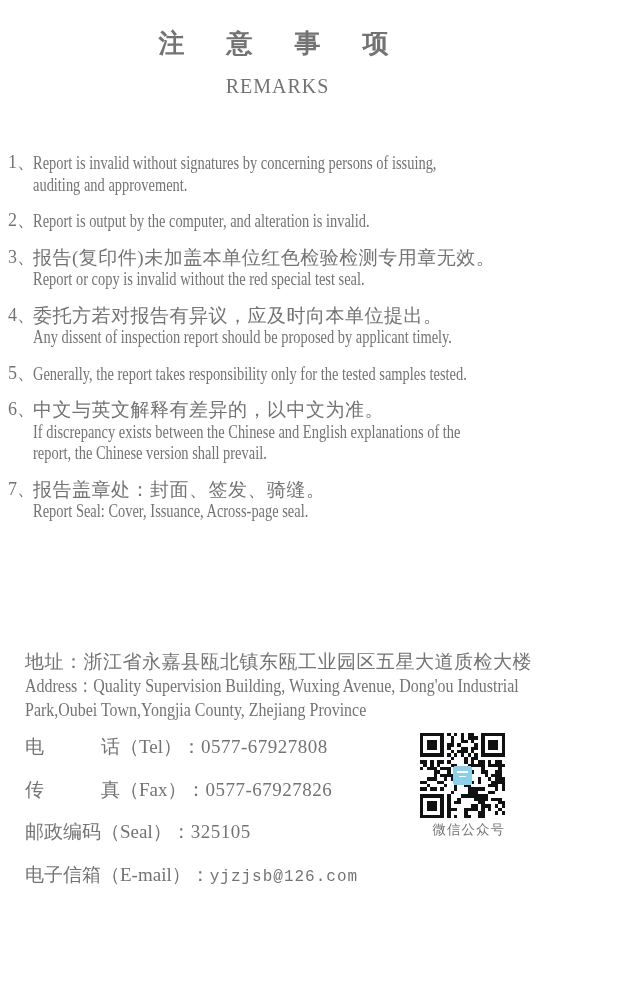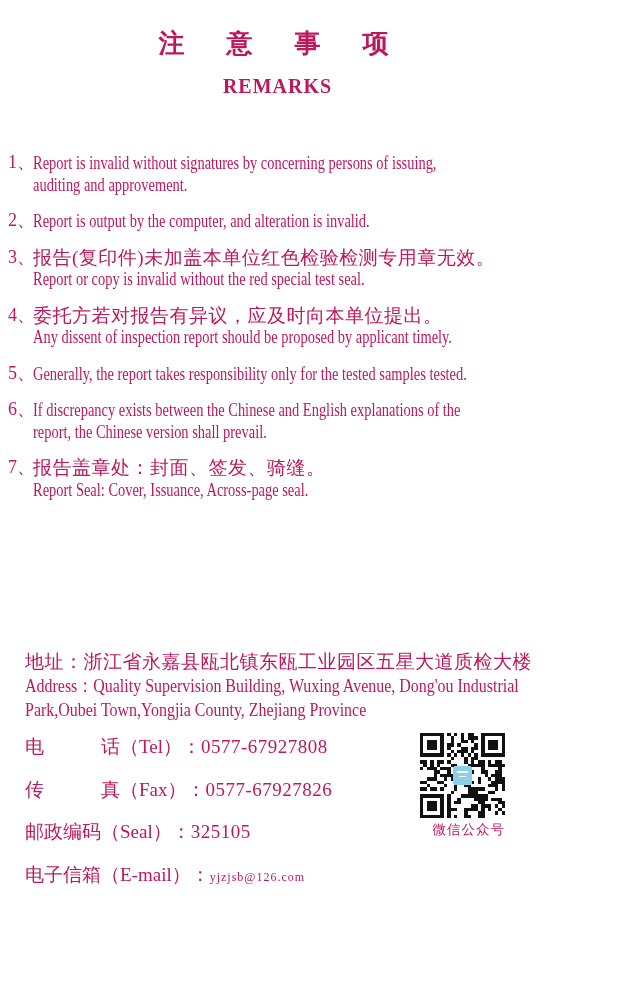--- a/index.html
+++ b/index.html
@@ -2,30 +2,30 @@
 <html><head>
 <meta charset="utf-8">
 <style>
   html,body{margin:0;padding:0;background:#ffffff;}
   .page{
     position:relative;
     width:623px;height:1000px;
     background:#ffffff;
     overflow:hidden;
     font-family:"Liberation Serif","DejaVu Serif",serif;
-    color:#be185d;
+    color:#737373;
   }
   
   .title-block{position:absolute;top:28px;left:0;width:555px;text-align:center;}
   .title-zh{
     font-size:26px;font-weight:bold;letter-spacing:8px;
     line-height:32px;white-space:nowrap;
   }
   .title-en{
-    margin-top:15px;font-size:20px;font-weight:bold;letter-spacing:1px;
+    margin-top:15px;font-size:20px;font-weight:normal;letter-spacing:1px;
   }
   
   .items{position:absolute;top:152px;left:0;width:615px;}
   .item{position:relative;padding-left:33px;margin-bottom:15px;}
   .item .num{
     position:absolute;left:8px;top:0;
     font-size:18px;line-height:21.5px;
   }
   .line-zh{
     font-size:19px;line-height:21.5px;letter-spacing:0.5px;
@@ -39,22 +39,22 @@
   .address{position:absolute;top:650px;left:25px;width:596px;}
   .address .line-zh{line-height:24px;}
   .address .line-en{transform:scaleX(0.84);line-height:24px;}
   
   .contacts{position:absolute;top:737px;left:25px;width:390px;}
   .contact-row{
     font-size:19px;line-height:20px;margin-bottom:22.5px;white-space:nowrap;
   }
   .contact-row .value{letter-spacing:0.5px;}
   .contact-row .value.mono{
-    font-family:Liberation Serif, serif;
-    font-size:12px;letter-spacing:1px;margin-top:32px;
+    font-family:Liberation Mono, monospace;
+    font-size:16px;letter-spacing:1px;margin-top:32px;
   }
   
   .qr-block{position:absolute;left:420px;top:733px;width:85px;text-align:right;}
   .qr-box{width:85px;height:85px;}
   .qr-caption{
     margin-top:3px;font-size:13.5px;letter-spacing:1px;white-space:nowrap;
     font-family:"Liberation Serif","DejaVu Serif",serif;
   }
 </style>
 </head>
@@ -92,20 +92,21 @@
       <div class="line-en">Any dissent of inspection report should be proposed by applicant timely.</div>
     </div>
 
     <div class="item">
       <span class="num">5、</span>
       <div class="line-en">Generally, the report takes responsibility only for the tested samples tested.</div>
     </div>
 
     <div class="item">
       <span class="num">6、</span>
+      <div class="line-zh">中文与英文解释有差异的，以中文为准。</div>
       <div class="line-en">If discrepancy exists between the Chinese and English explanations of the</div>
       <div class="line-en">report, the Chinese version shall prevail.</div>
     </div>
 
     <div class="item">
       <span class="num">7、</span>
       <div class="line-zh">报告盖章处：封面、签发、骑缝。</div>
       <div class="line-en">Report Seal: Cover, Issuance, Across-page seal.</div>
     </div>
 

